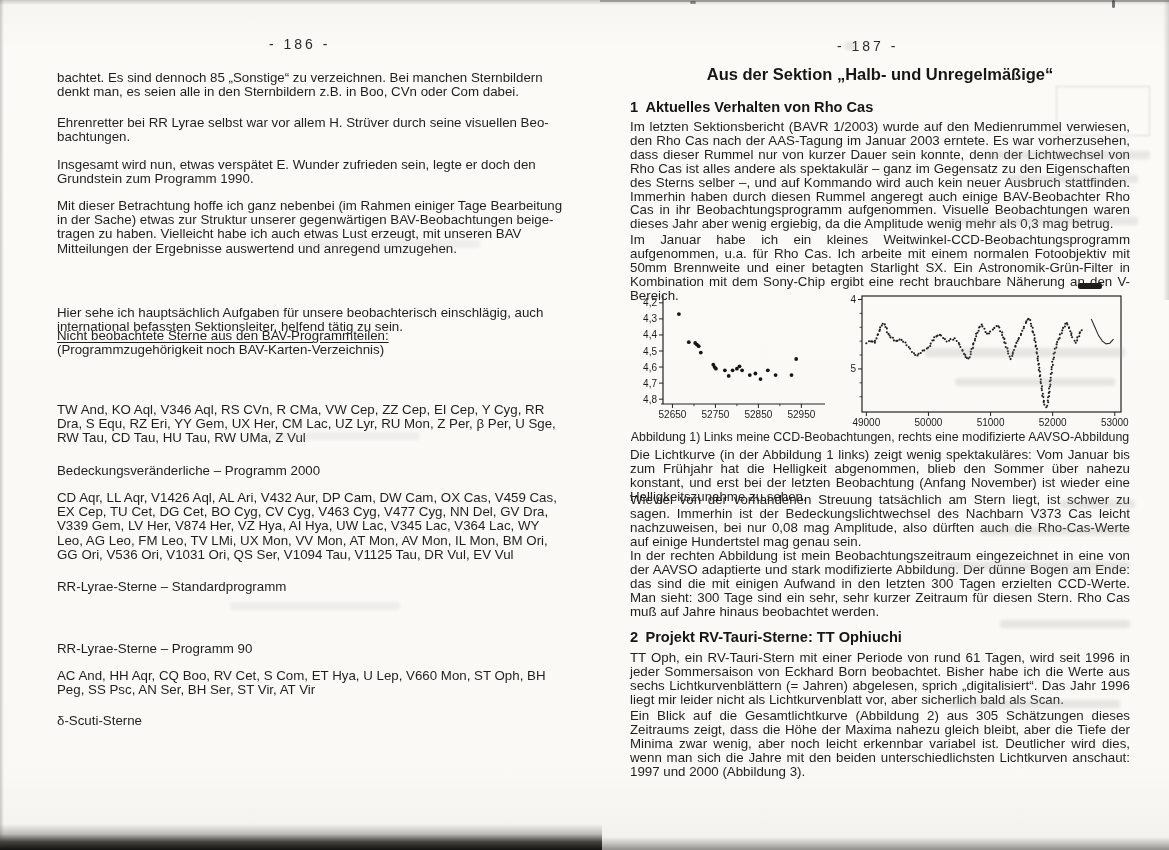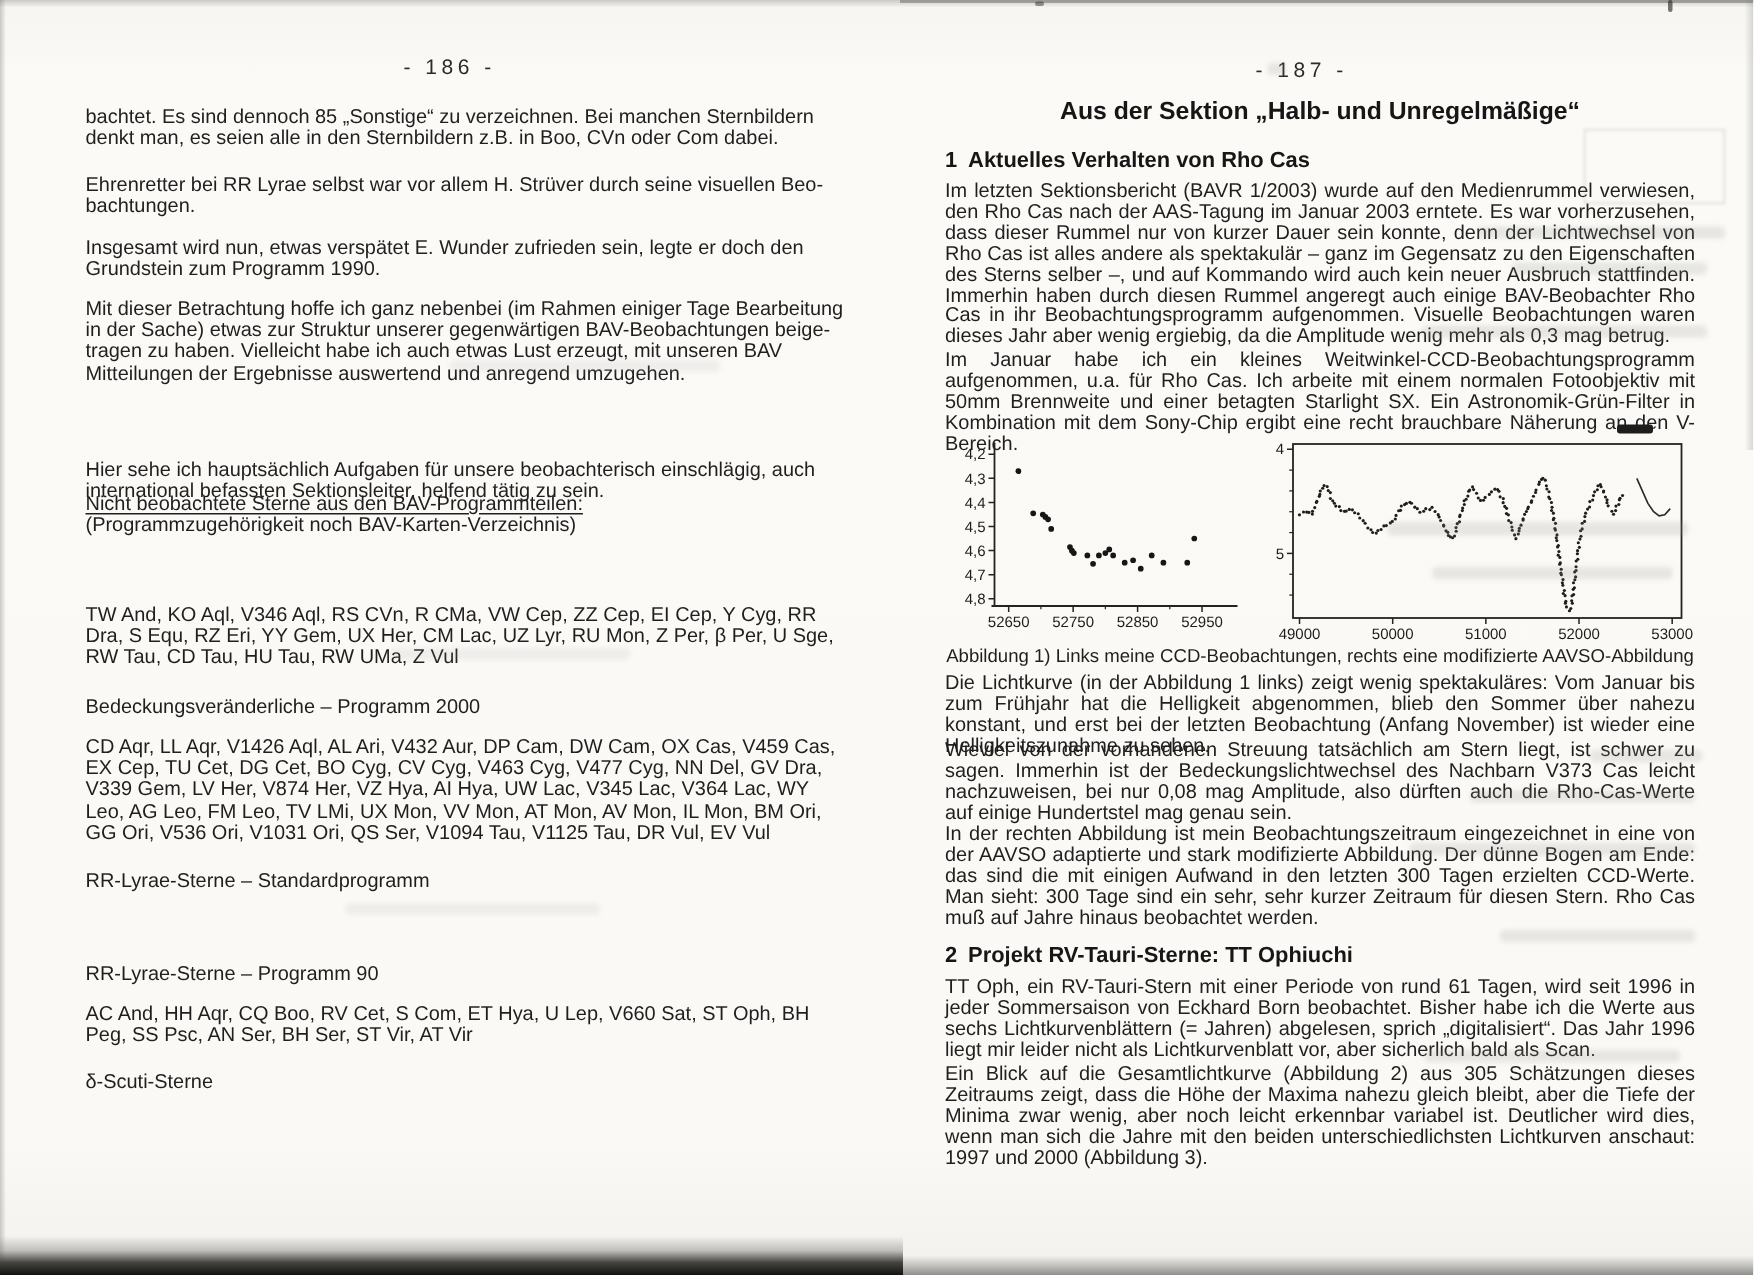--- a/index.html
+++ b/index.html
@@ -51,21 +51,21 @@
   </div>
 
   <div class="abs lp" style="top:403px;">TW And, KO Aql, V346 Aql, RS CVn, R CMa, VW Cep, ZZ Cep, EI Cep, Y Cyg, RR Dra, S Equ, RZ Eri, YY Gem, UX Her, CM Lac, UZ Lyr, RU Mon, Z Per, β Per, U Sge, RW Tau, CD Tau, HU Tau, RW UMa, Z Vul</div>
 
   <div class="abs lp" style="top:464px;">Bedeckungsveränderliche – Programm 2000</div>
   <div class="abs lp" style="top:491px;">CD Aqr, LL Aqr, V1426 Aql, AL Ari, V432 Aur, DP Cam, DW Cam, OX Cas, V459 Cas, EX Cep, TU Cet, DG Cet, BO Cyg, CV Cyg, V463 Cyg, V477 Cyg, NN Del, GV Dra, V339 Gem, LV Her, V874 Her, VZ Hya, AI Hya, UW Lac, V345 Lac, V364 Lac, WY Leo, AG Leo, FM Leo, TV LMi, UX Mon, VV Mon, AT Mon, AV Mon, IL Mon, BM Ori, GG Ori, V536 Ori, V1031 Ori, QS Ser, V1094 Tau, V1125 Tau, DR Vul, EV Vul</div>
 
   <div class="abs lp" style="top:580px;">RR-Lyrae-Sterne – Standardprogramm</div>
 
   <div class="abs lp" style="top:642px;">RR-Lyrae-Sterne – Programm 90</div>
-  <div class="abs lp" style="top:669px;">AC And, HH Aqr, CQ Boo, RV Cet, S Com, ET Hya, U Lep, V660 Sat, ST Oph, BH Peg, SS Psc, AN Ser, BH Ser, ST Vir, AT Vir</div>
+  <div class="abs lp" style="top:669px;">AC And, HH Aqr, CQ Boo, RV Cet, S Com, ET Hya, U Lep, V660 Mon, ST Oph, BH Peg, SS Psc, AN Ser, BH Ser, ST Vir, AT Vir</div>
 
   <div class="abs lp" style="top:714px;">δ-Scuti-Sterne</div>
 
   <div class="abs pgnum" style="left:837px;top:38px;">- 187 -</div>
 
   <div class="abs rp rp-center doc-title" style="top:68px;">Aus der Sektion „Halb- und Unregelmäßige“</div>
 
   <div class="abs rp h-sec" style="top:101px;text-align:left;">1 Aktuelles Verhalten von Rho Cas</div>
   <div class="abs rp" style="top:120px;">Im letzten Sektionsbericht (BAVR 1/2003) wurde auf den Medienrummel verwiesen, den Rho Cas nach der AAS-Tagung im Januar 2003 erntete. Es war vorherzusehen, dass dieser Rummel nur von kurzer Dauer sein konnte, denn der Lichtwechsel von Rho Cas ist alles andere als spektakulär –  ganz im Gegensatz zu den Eigenschaften des Sterns selber –,  und auf Kommando wird auch kein neuer Ausbruch stattfinden. Immerhin haben durch diesen Rummel angeregt auch einige BAV-Beobachter Rho Cas in ihr Beobachtungsprogramm aufgenommen. Visuelle Beobachtungen waren dieses Jahr aber wenig ergiebig, da die Amplitude wenig mehr als 0,3 mag betrug.</div>
   <div class="abs rp" style="top:233px;">Im Januar habe ich ein kleines Weitwinkel-CCD-Beobachtungsprogramm aufgenommen, u.a. für Rho Cas. Ich arbeite mit einem normalen Fotoobjektiv mit 50mm Brennweite und einer betagten Starlight SX. Ein Astronomik-Grün-Filter in Kombination mit dem Sony-Chip ergibt eine recht brauchbare Näherung an den V-Bereich.</div>

